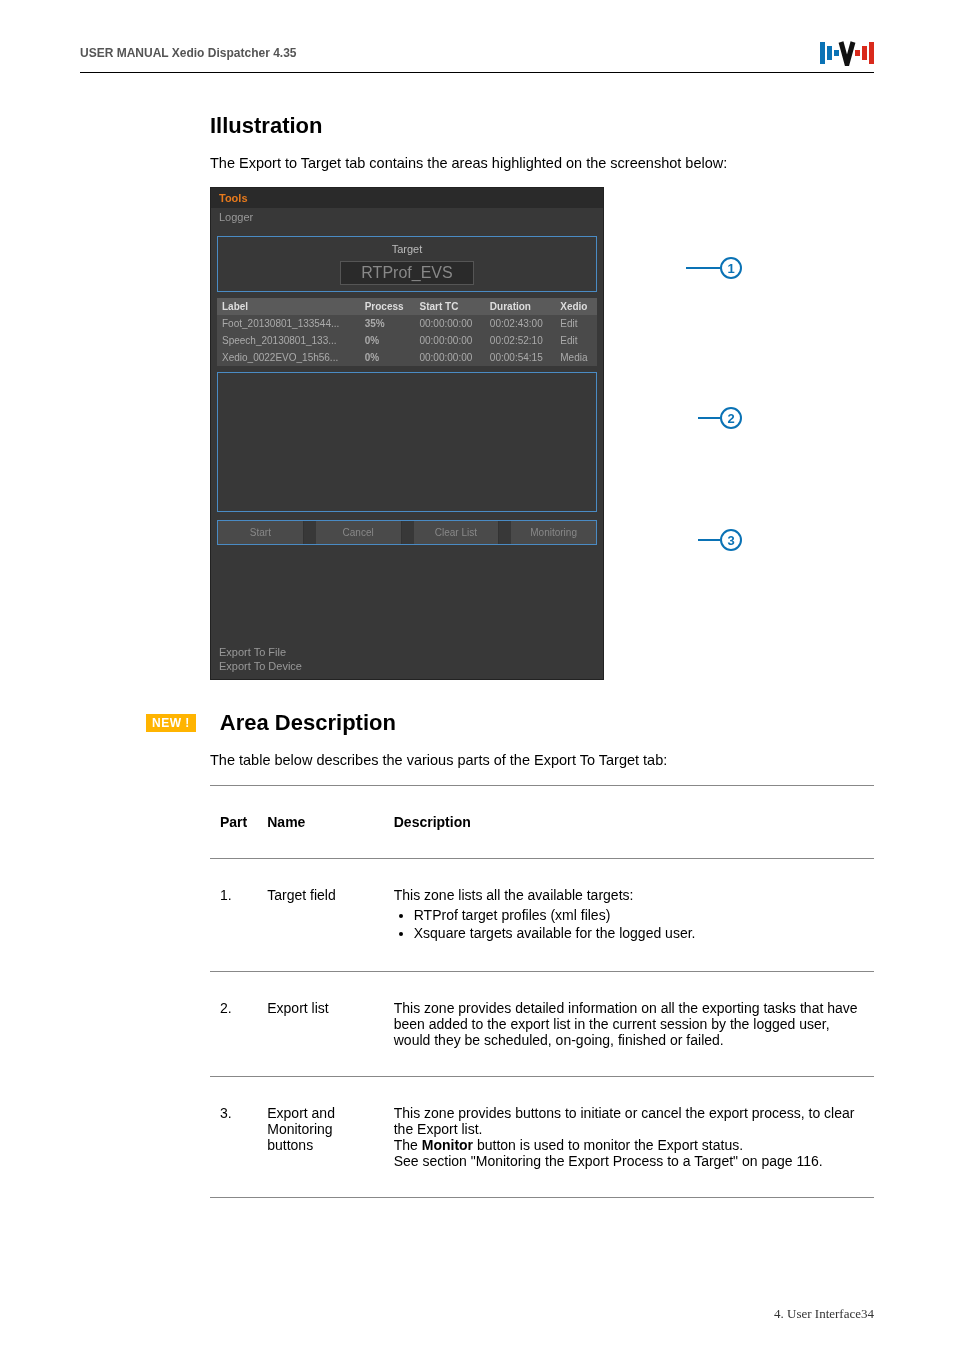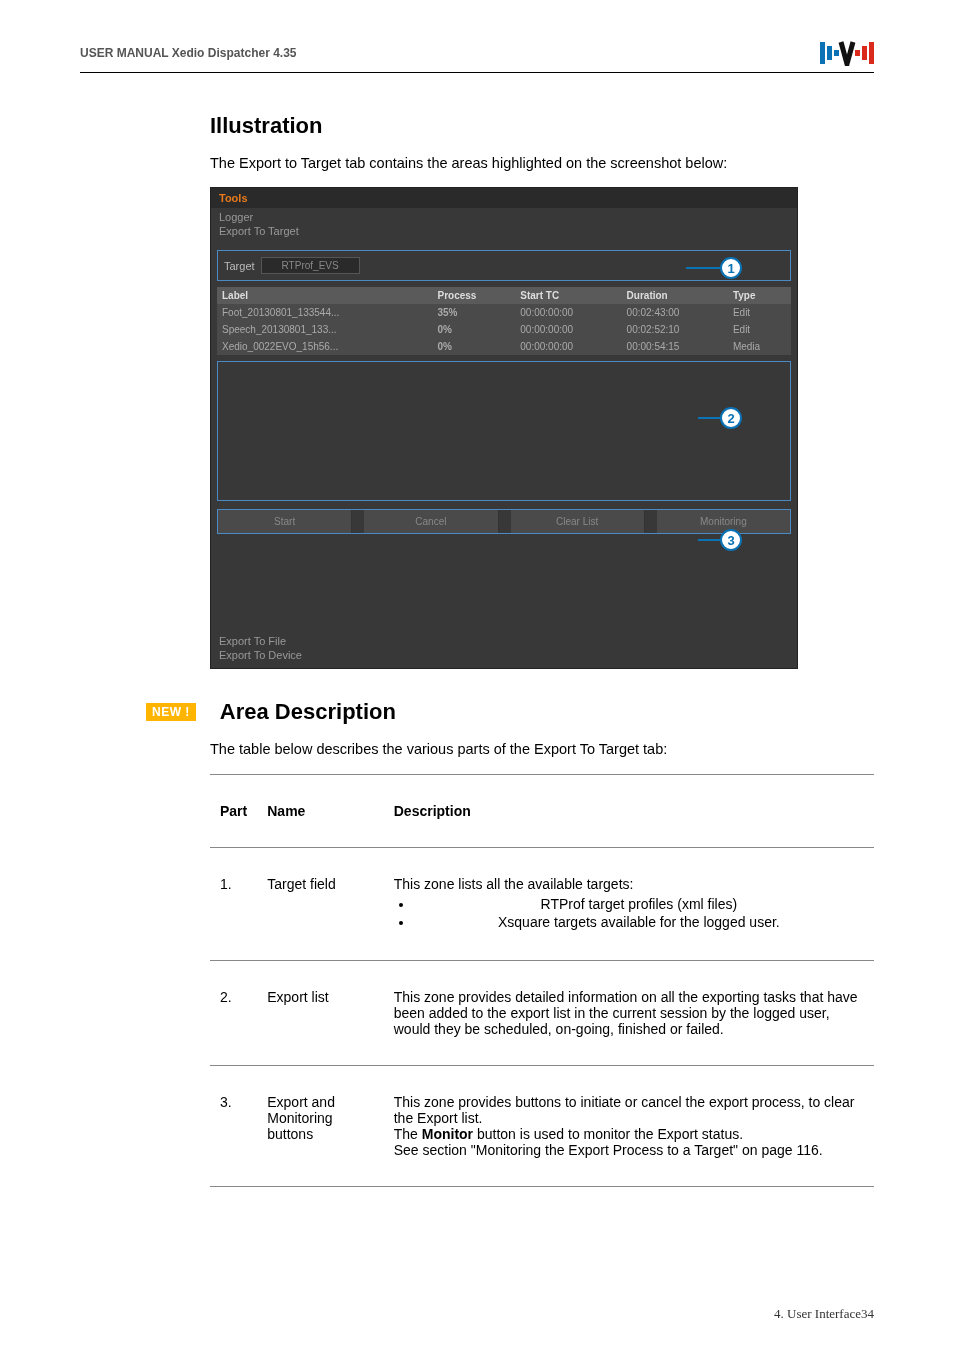--- a/index.html
+++ b/index.html
@@ -47,21 +47,21 @@
     font-size: 14.5px;
     margin: 0 0 14px 0;
     line-height: 1.4;
   }
   .screenshot-wrap {
     position: relative;
     width: 540px;
     margin: 12px 0 30px 0;
   }
   .screenshot {
-    width: 588px;
+    width: 394px;
     background: #383838;
     border: 1px solid #222;
     color: #bbb;
     font-size: 11px;
   }
   .tools-header {
     background: #2a2a2a;
     color: #e87a1c;
     font-weight: bold;
     padding: 4px 8px;
@@ -72,28 +72,29 @@
     color: #999;
   }
   .panel-item { padding: 1px 0; }
   .target-section {
     margin: 8px 6px 2px 6px;
     border: 1px solid #4a8bc4;
     padding: 6px;
     display: flex;
     align-items: center;
     gap: 6px;
+    flex-direction: column;
   }
   .target-label { color: #bbb; }
   .target-input {
     background: #2a2a2a;
     border: 1px solid #555;
     color: #888;
     padding: 2px 20px;
-    font-size: 10px;
+    font-size: 16px;
     min-width: 90px;
   }
   .export-table {
     width: calc(100% - 12px);
     margin: 6px;
     border-collapse: collapse;
     font-size: 10px;
   }
   .export-table th {
     background: #5a5a5a;
@@ -186,21 +187,20 @@
     padding: 28px 10px;
     text-align: left;
     vertical-align: top;
   }
   table.desc th {
     font-weight: bold;
   }
   table.desc ul {
     margin: 4px 0 0 0;
     padding-left: 20px;
-    text-align: center;
   }
   table.desc ul li {
     list-style-type: disc;
     margin: 2px 0;
   }
   .footer {
     position: absolute;
     bottom: 28px;
     left: 80px;
     right: 80px;
@@ -232,35 +232,34 @@
 
   <div class="content">
     <h2 class="section">Illustration</h2>
     <p class="body">The Export to Target tab contains the areas highlighted on the screenshot below:</p>
 
     <div class="screenshot-wrap">
       <div class="screenshot">
         <div class="tools-header">Tools</div>
         <div class="panel-list">
           <div class="panel-item">Logger</div>
-          <div class="panel-item">Export To Target</div>
         </div>
         <div class="target-section">
           <span class="target-label">Target</span>
           <span class="target-input">RTProf_EVS</span>
         </div>
 
         <table class="export-table">
           <thead>
             <tr>
               <th>Label</th>
               <th>Process</th>
               <th>Start TC</th>
               <th>Duration</th>
-              <th>Type</th>
+              <th>Xedio</th>
             </tr>
           </thead>
           <tbody id="export-rows">
               <tr>
                 <td>Foot_20130801_133544...</td>
                 <td class="progress-green">35%</td>
                 <td>00:00:00:00</td>
                 <td>00:02:43:00</td>
                 <td>Edit</td>
               </tr>

